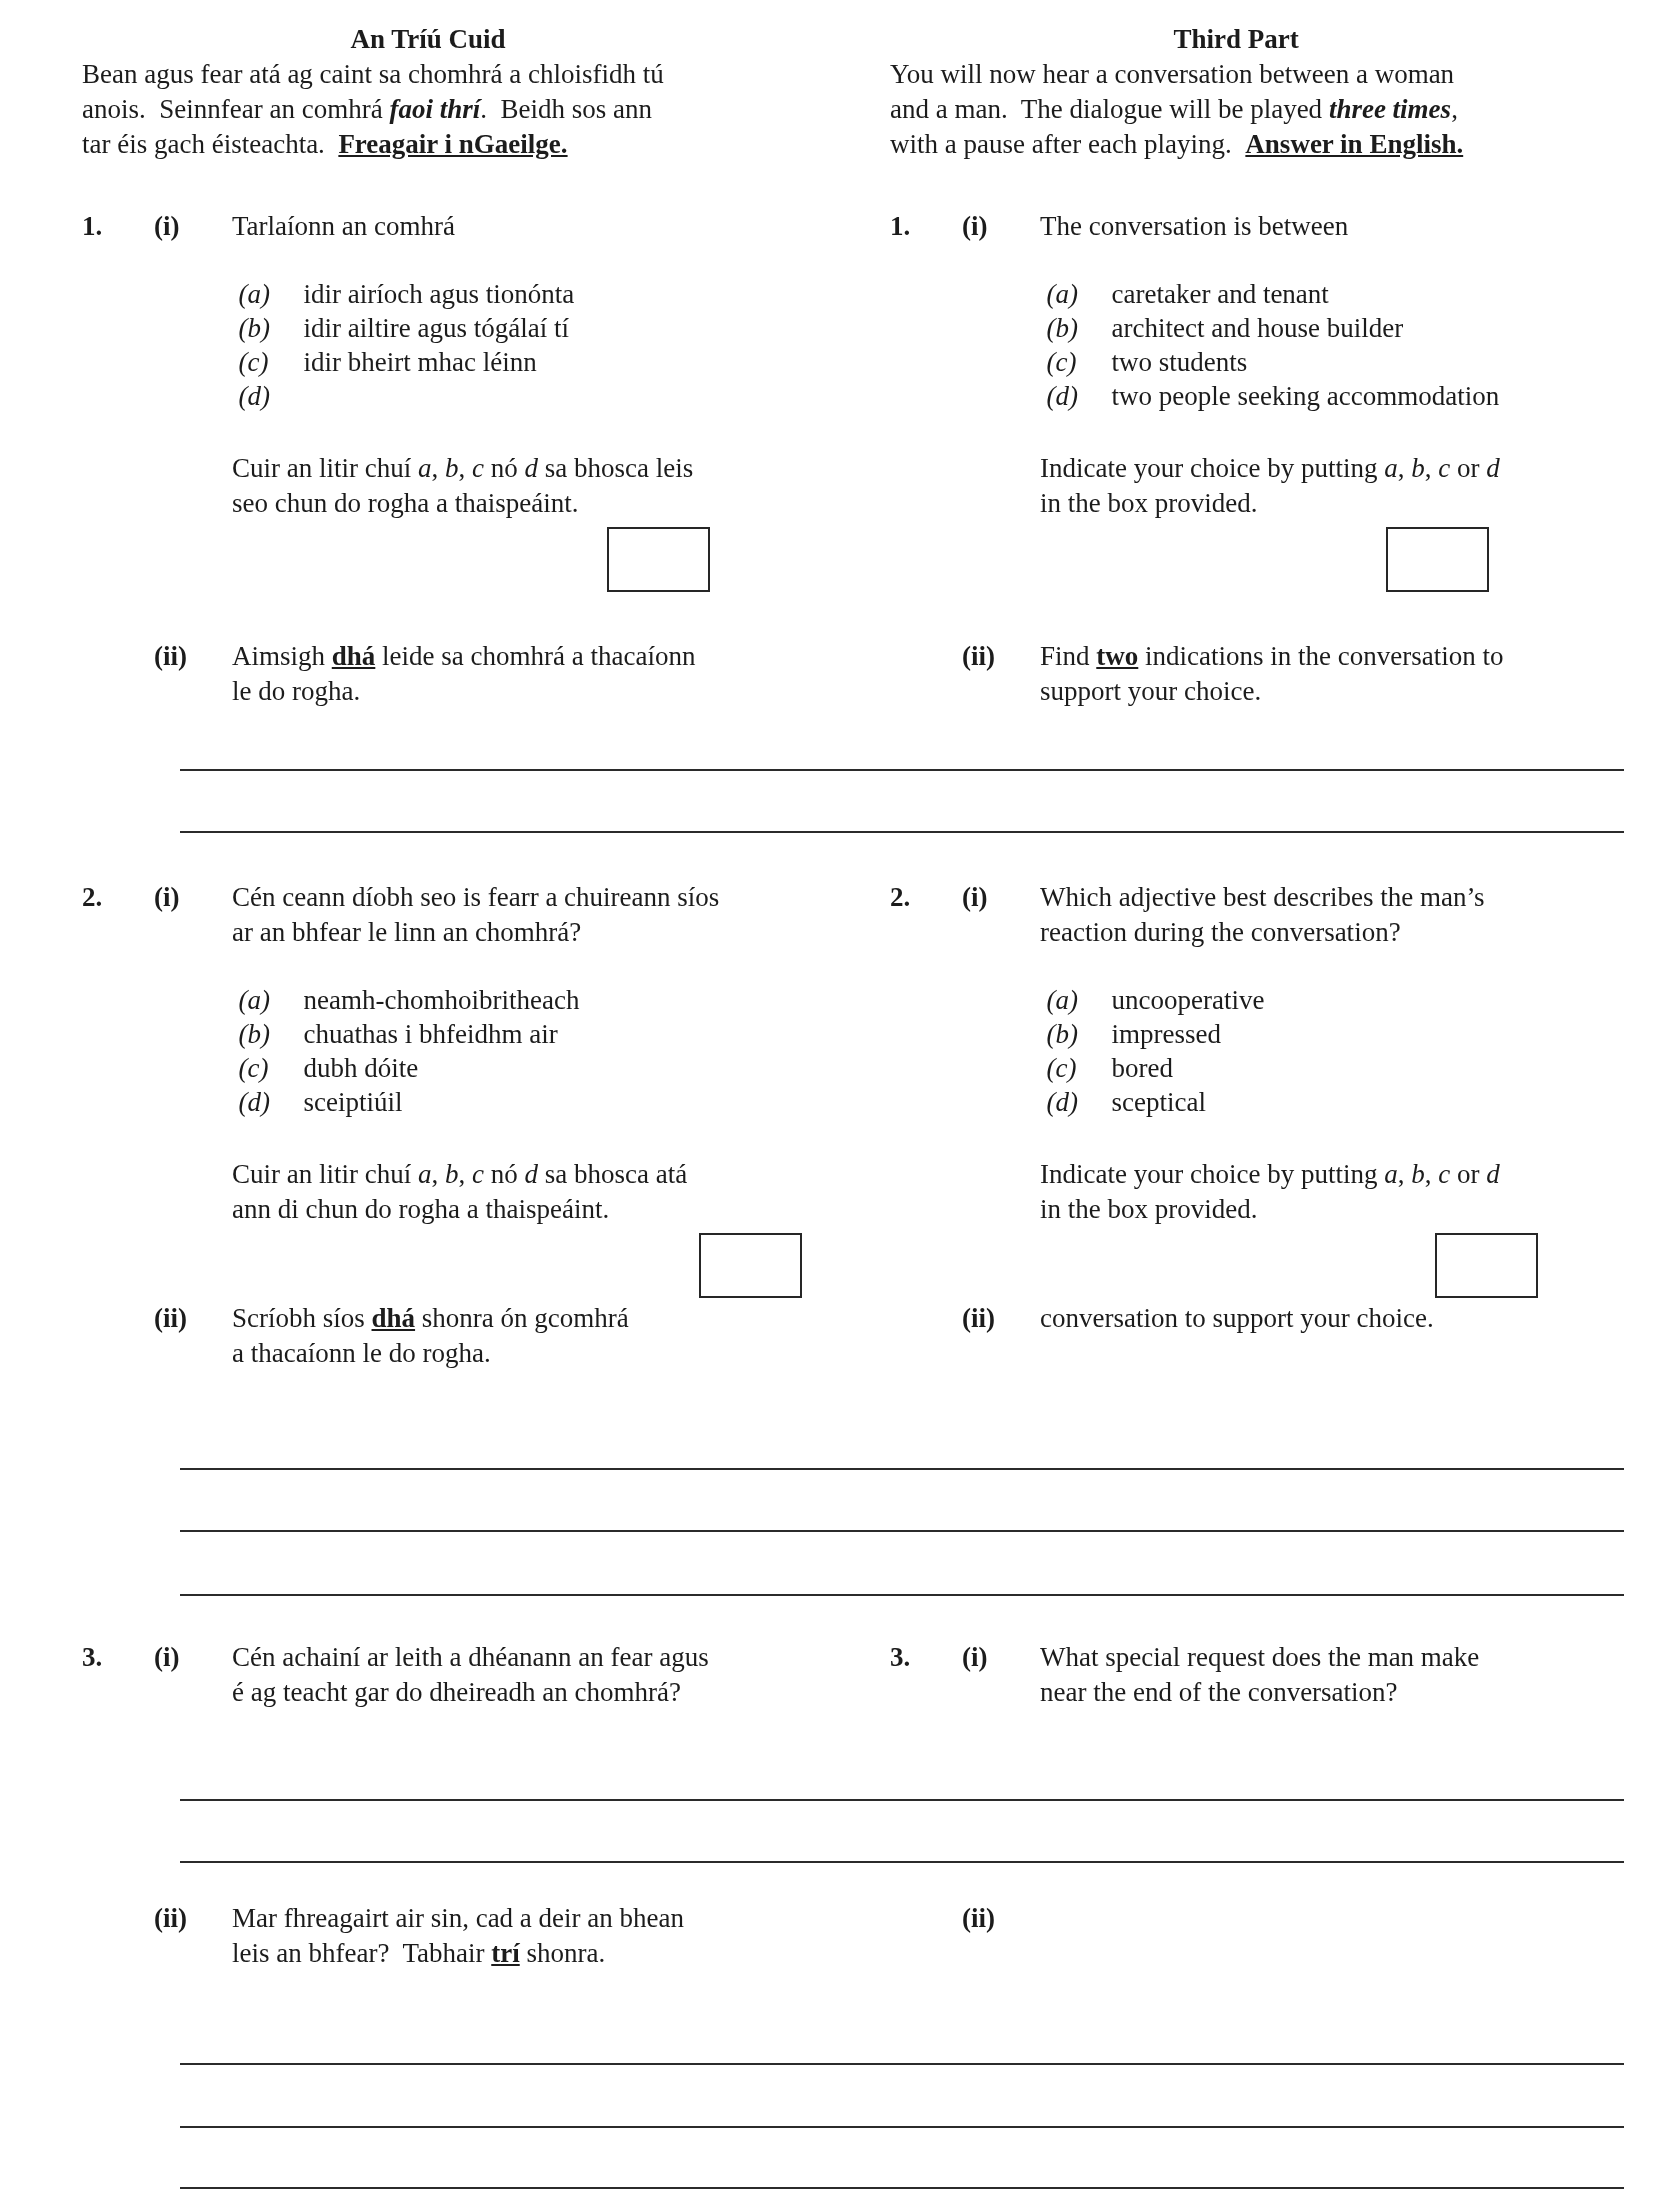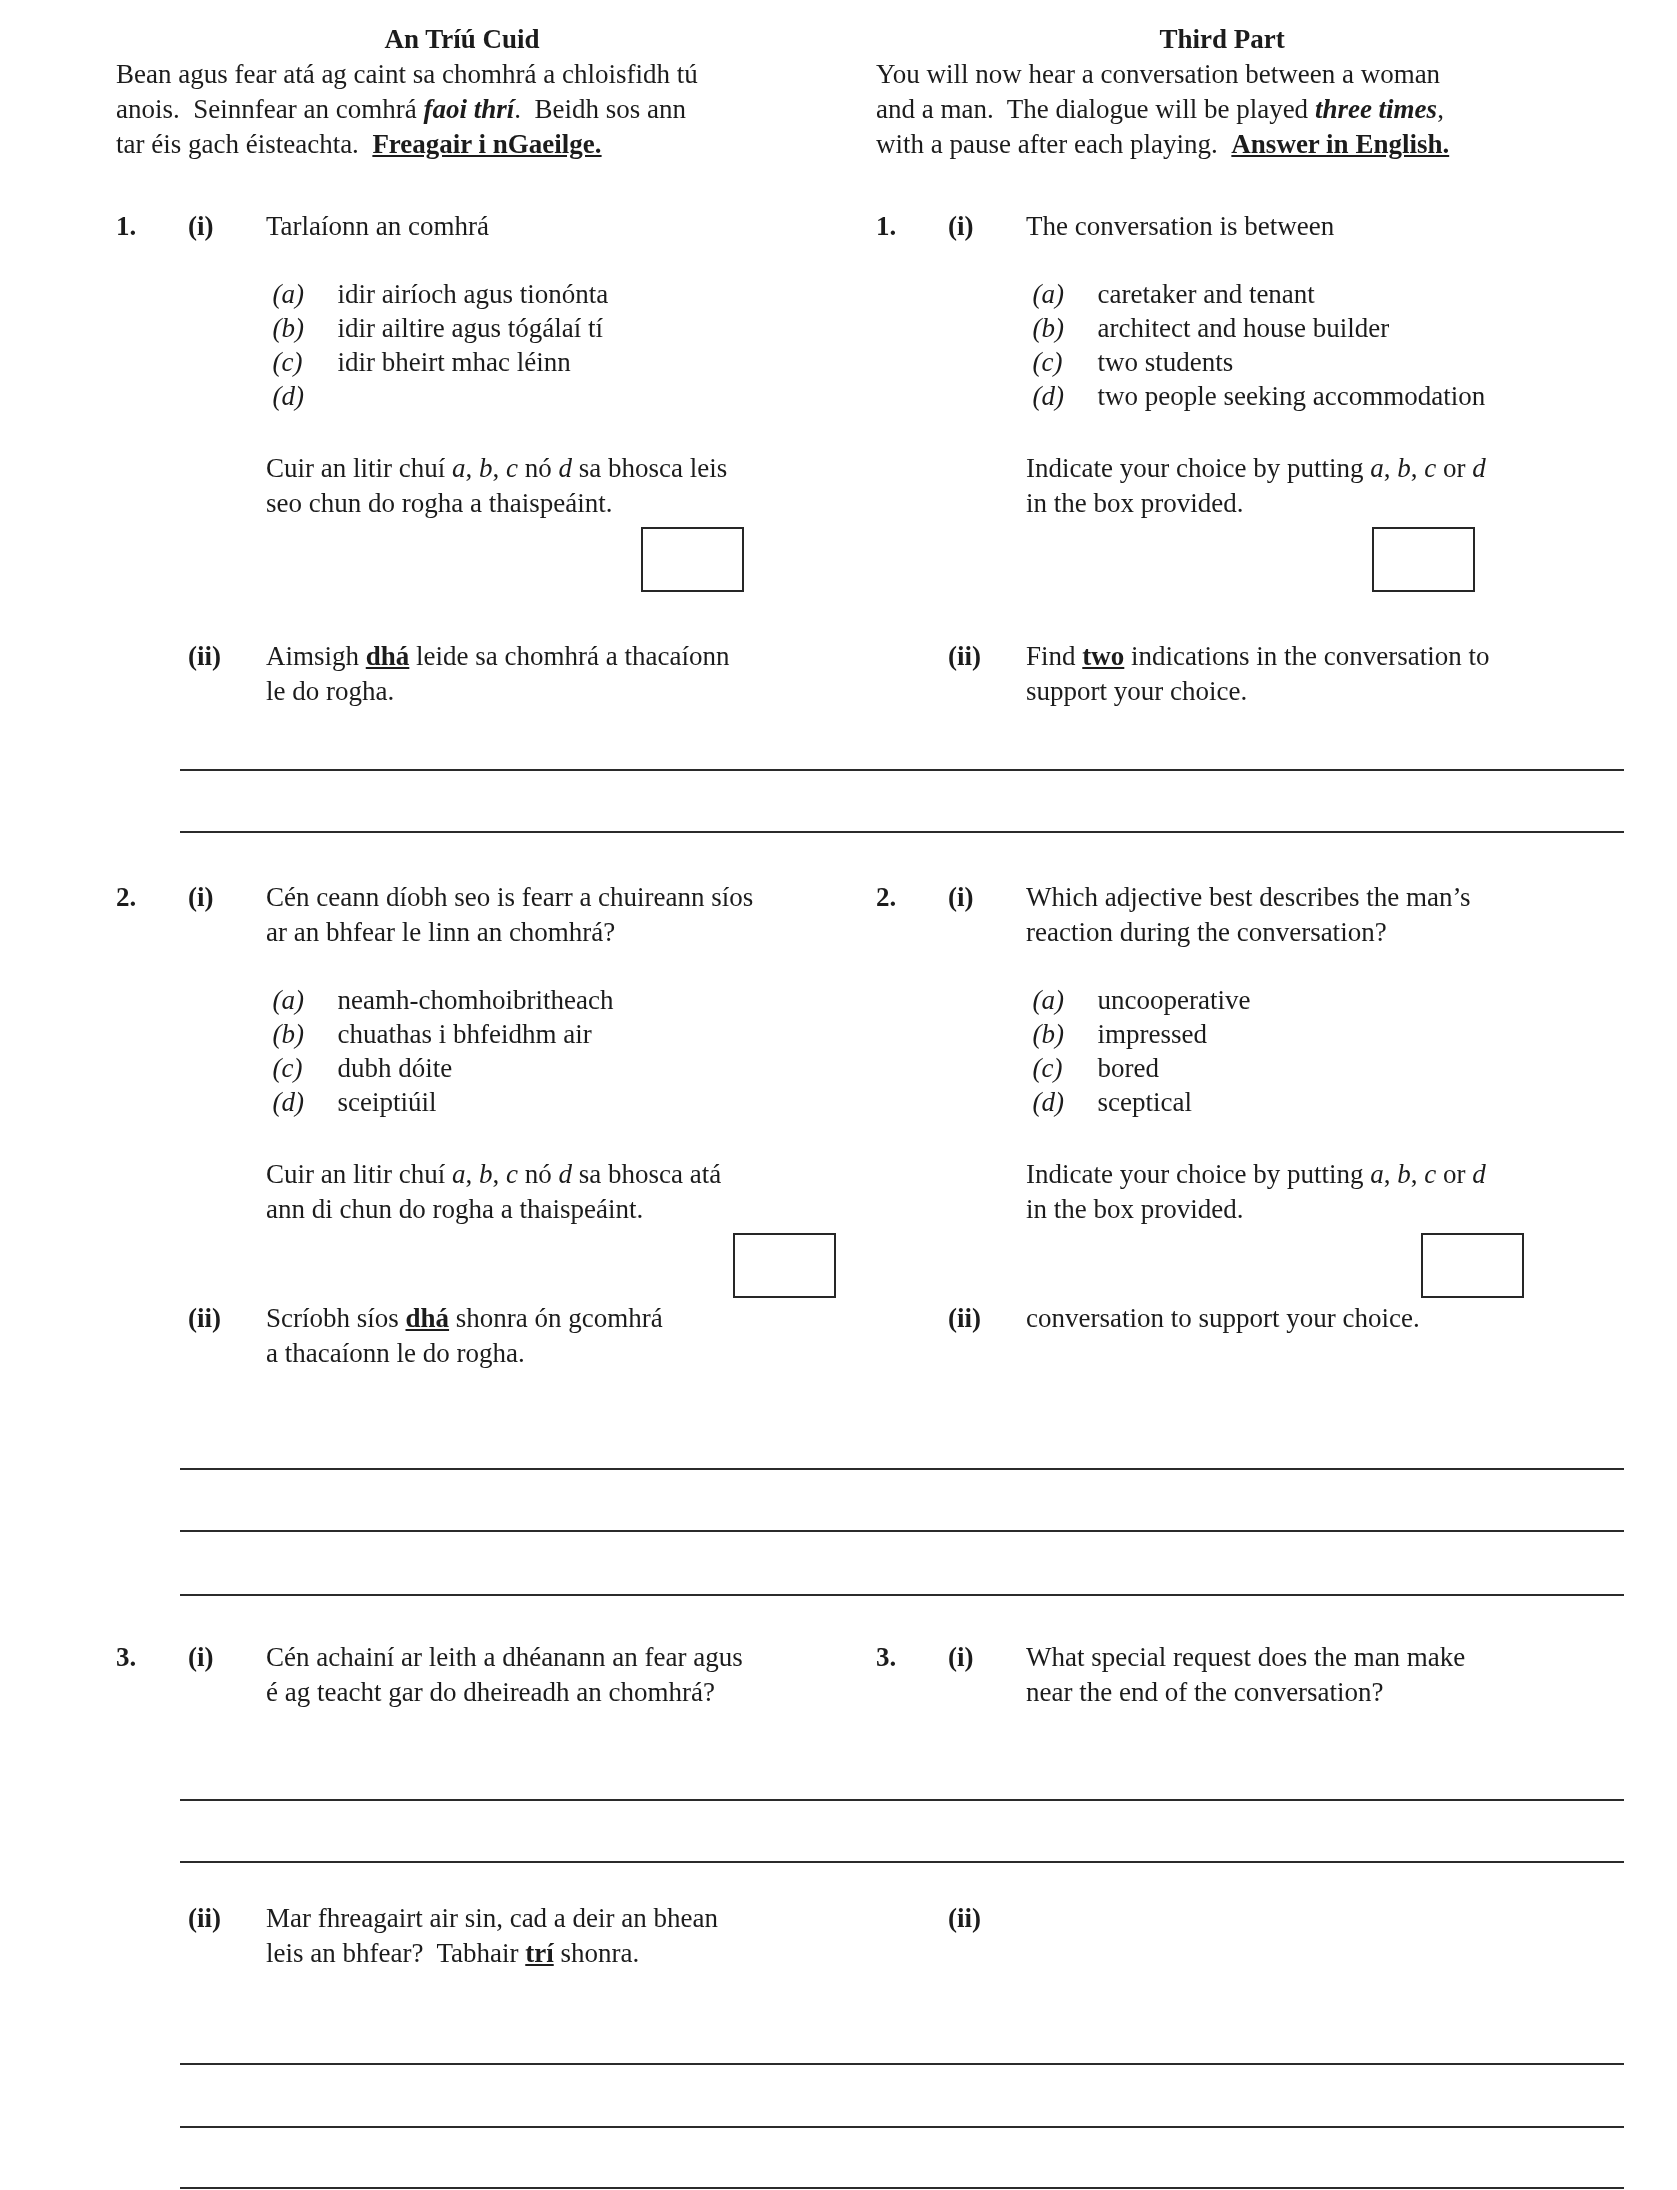--- a/index.html
+++ b/index.html
@@ -9,22 +9,22 @@
     margin:0 auto;
     background:#ffffff;
     overflow:hidden;
     font-family:"Liberation Serif", serif;
     font-size:27px;
     line-height:35px;
     color:#1c1c1c;
   }
   .section{position:absolute;left:0;width:1678px;display:flex;}
   .col{flex:0 0 auto;}
-  .col-left{margin-left:116px;width:692px;}
-  .col-right{margin-left:68px;width:692px;}
+  .col-left{margin-left:82px;width:692px;}
+  .col-right{margin-left:116px;width:692px;}
   .part-title{text-align:center;font-weight:bold;}
   .rline{white-space:pre;}
   .seg-b{font-weight:bold;text-decoration:underline;}
   .seg-i{font-style:italic;}
   .seg-bi{font-weight:bold;font-style:italic;}
   .qgrid{display:grid;grid-template-columns:72px 78px 1fr;align-items:start;}
   .qnum,.qsub{font-weight:bold;}
   .options{margin-top:33px;}
   .opt{display:flex;padding-left:6.5px;line-height:34px;}
   .optletter{flex:0 0 65px;font-style:italic;}

